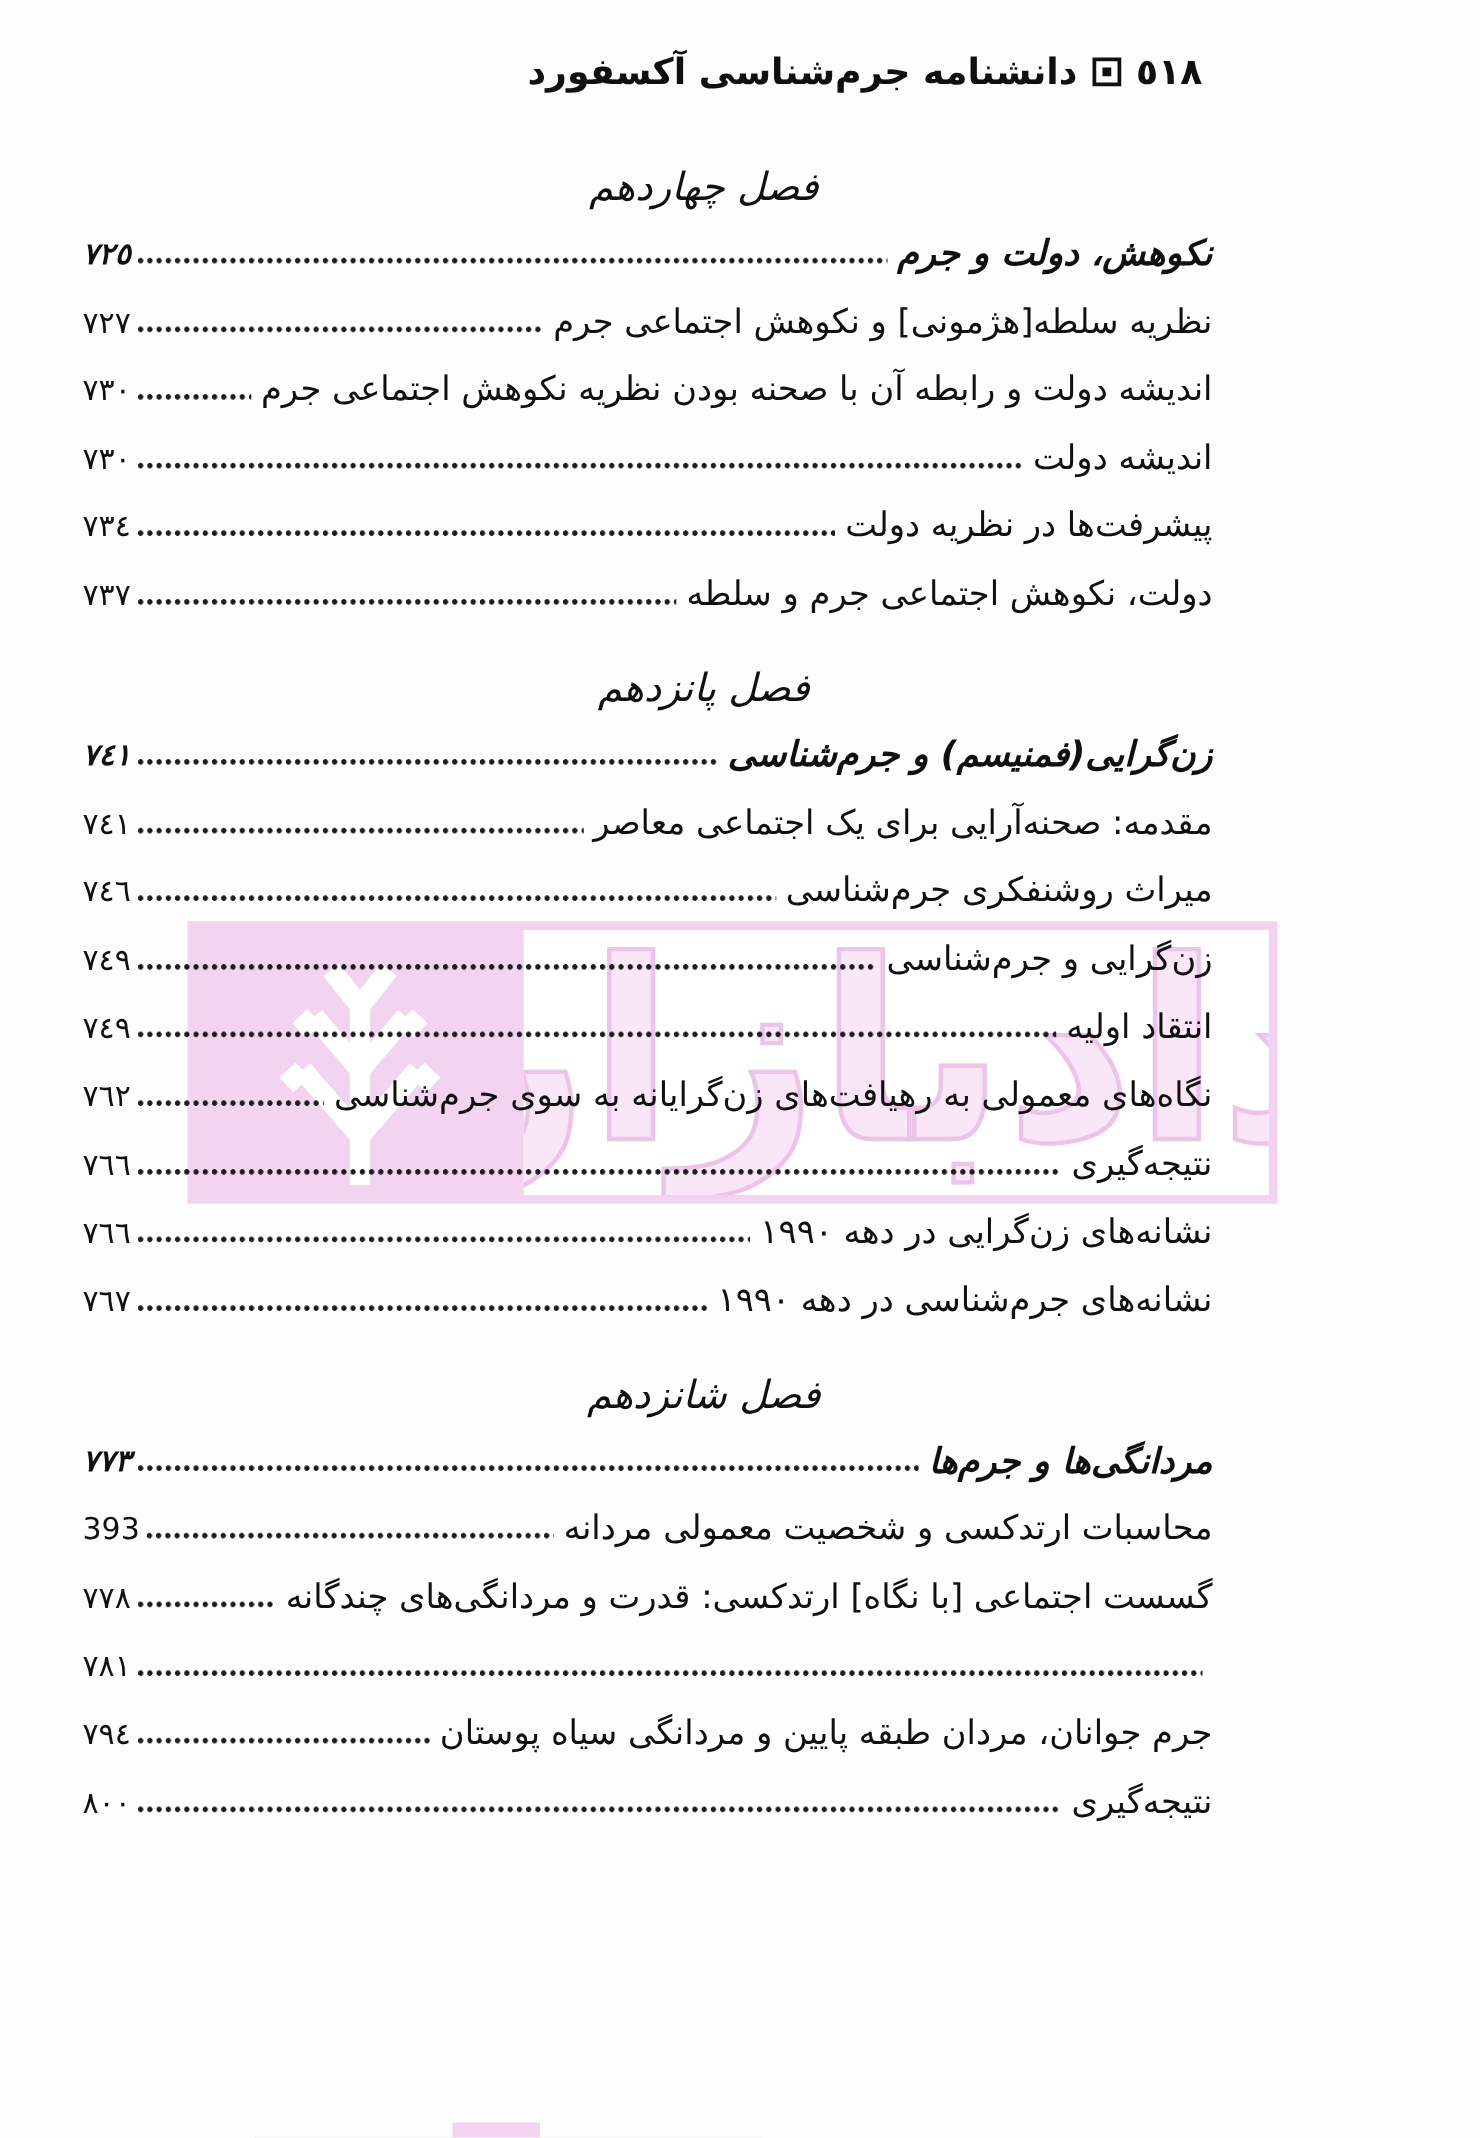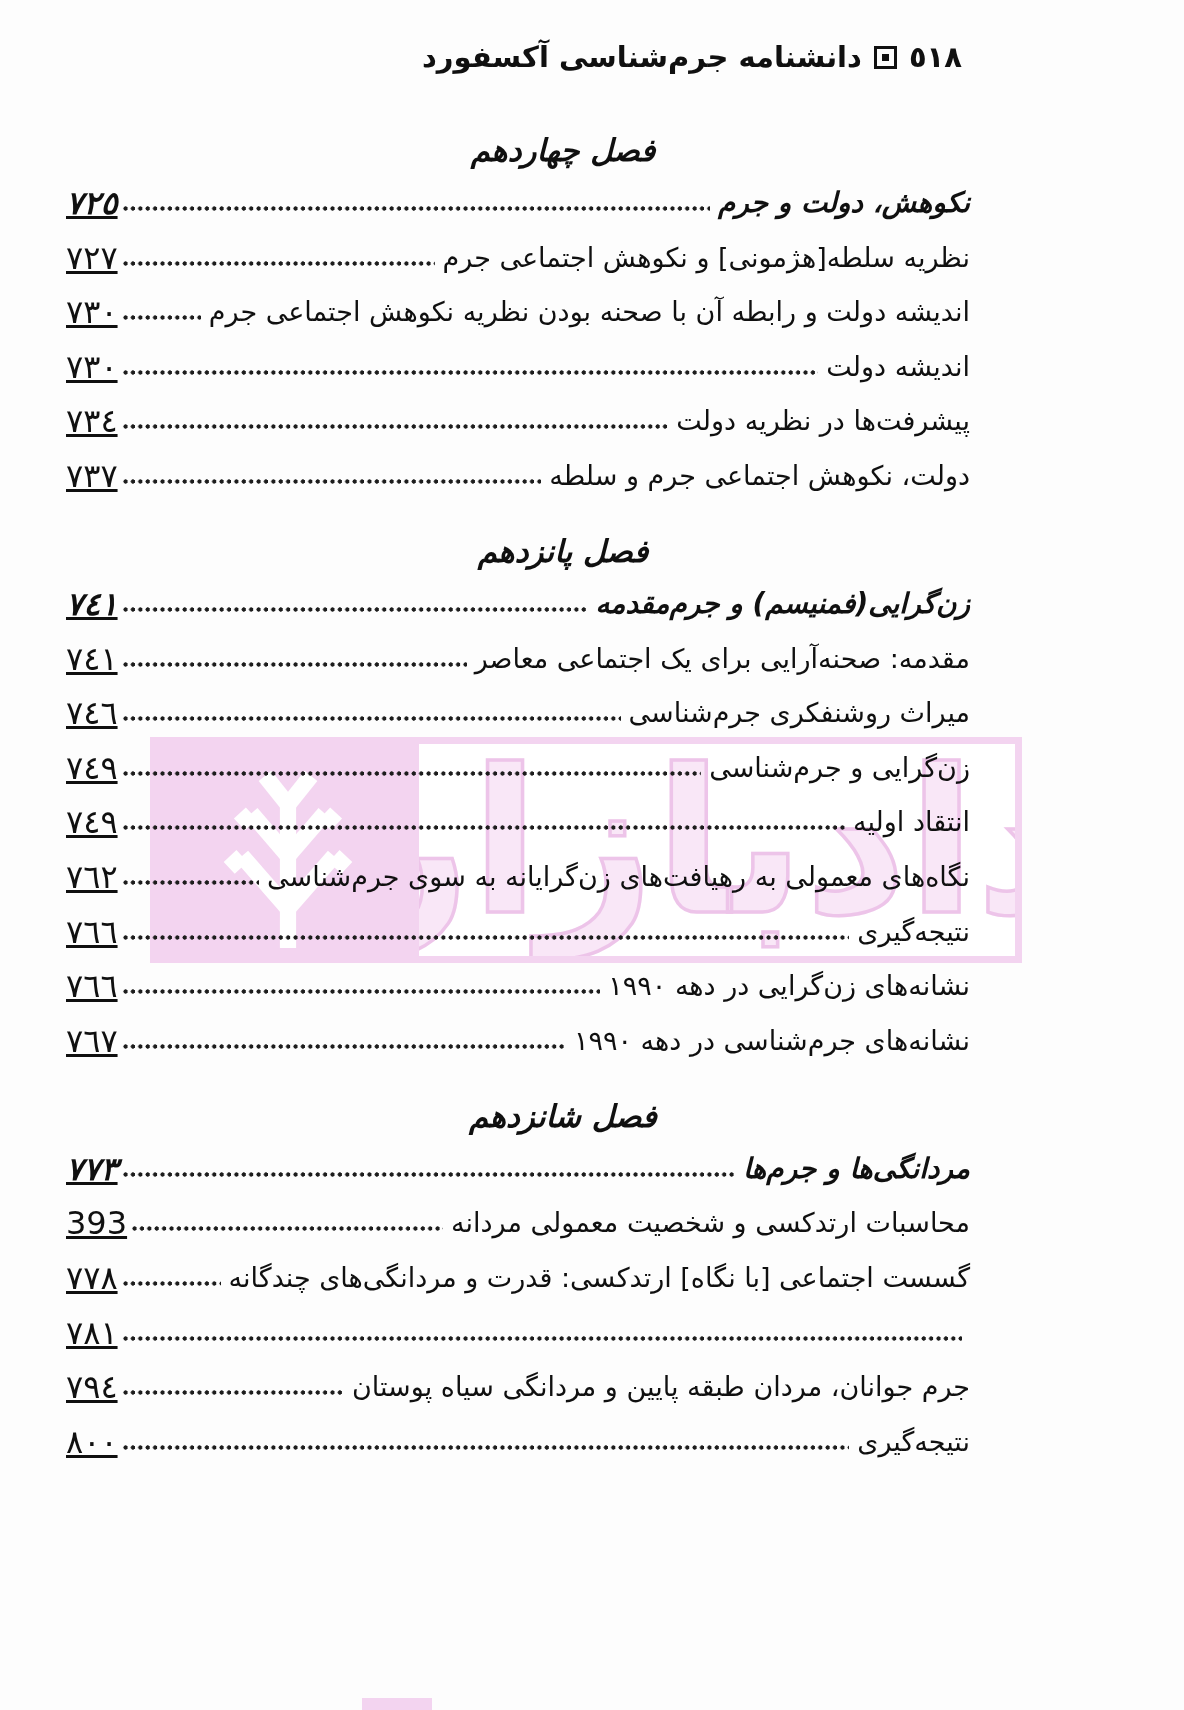--- a/index.html
+++ b/index.html
@@ -62,42 +62,42 @@
     z-index:0;
   }
 
   
   .toc {
     position:absolute; top:128px; left:66px;
     width:904px; z-index:1;
   }
   .toc-section + .toc-section { margin-top:36px; }
   .chapter-heading {
-    font-size:31px; font-weight:bold; font-style:italic;
+    font-size:31px; font-weight:normal; font-style:italic;
     text-align:center;
     height:44px; line-height:44px;
     margin:0 0 14px 0;
     position:relative; left:45px;
   }
   .toc-row {
     display:flex; direction:rtl; align-items:flex-end;
     height:34px; margin-bottom:20.6px;
     font-size:27px; line-height:34px;
   }
   .toc-row.em { font-weight:bold; font-style:italic; font-size:28px; }
   .toc-row-title { white-space:nowrap; flex:0 0 auto; }
   .toc-dots {
     flex:1 1 auto;
     height:9px;
     margin:0 8px 7px 4px;
     background-image:radial-gradient(circle at 3.5px 4.5px, #1c1c1c 1.9px, transparent 2.4px);
     background-size:7.4px 9px;
     background-repeat:repeat-x;
   }
-  .toc-row-page { flex:0 0 auto; font-size:32px; line-height:34px;text-decoration:underline; }
+  .toc-row-page { flex:0 0 auto; font-size:24px; line-height:34px; }
 </style>
 </head>
 <body>
 
 <div class="page">
 
   <div class="runhead">
     <span>٥١٨</span>
     <span class="square-icon">
         <span class="square-icon-inner"></span>
@@ -164,21 +164,21 @@
     <span class="toc-dots"></span>
     <span class="toc-row-page">٧٣٧</span>
   </div>
 </div>
   </div>
 
   <div class="toc-section">
     <div class="chapter-heading">فصل پانزدهم</div>
     <div>
   <div class="toc-row em">
-    <span class="toc-row-title">زن‌گرایی(فمنیسم) و جرم‌مقدمه</span>
+    <span class="toc-row-title">زن‌گرایی(فمنیسم) و جرم‌شناسی</span>
     <span class="toc-dots"></span>
     <span class="toc-row-page">٧٤١</span>
   </div>
 
   <div class="toc-row">
     <span class="toc-row-title">مقدمه: صحنه‌آرایی برای یک اجتماعی معاصر</span>
     <span class="toc-dots"></span>
     <span class="toc-row-page">٧٤١</span>
   </div>
 

